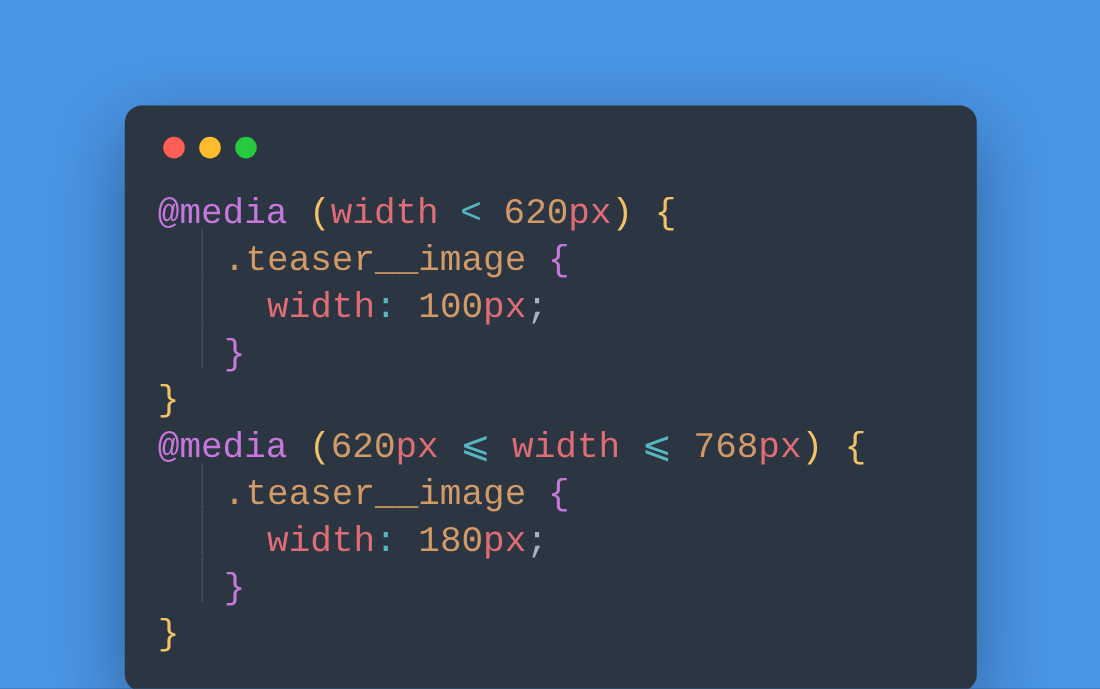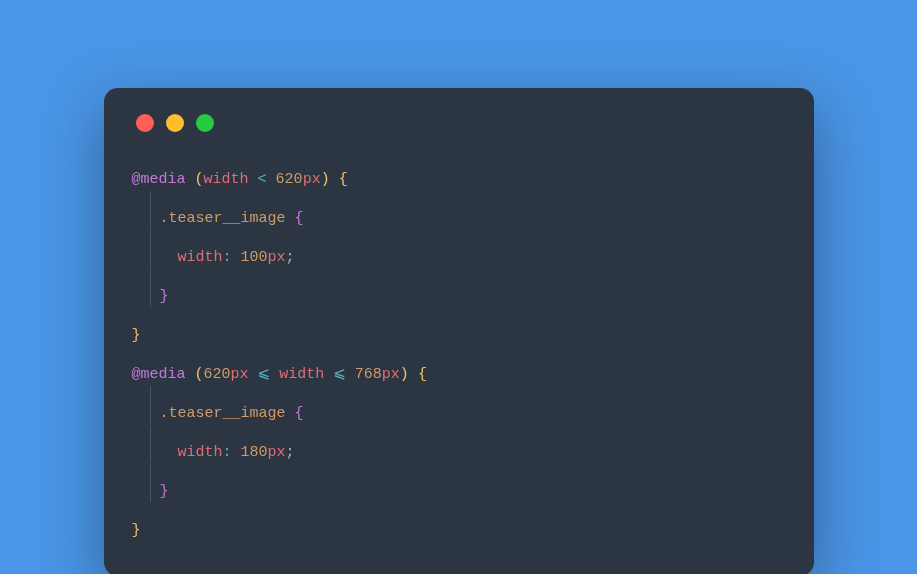--- a/index.html
+++ b/index.html
@@ -36,21 +36,21 @@
     height: 18px;
     border-radius: 50%;
   }
   .dot-close { background: #ff5f56; }
   .dot-min   { background: #ffbd2e; }
   .dot-max   { background: #27c93f; }
 
   pre.code {
     margin: 0;
     font-family: inherit;
-    font-size: 15px;
+    font-size: 30px;
     line-height: 39px;
     color: #d6dde6;
     white-space: pre;
   }
   .indent-guide {
     border-left: 1px solid #4a5560;
     display: inline-block;
     height: 38px;
     vertical-align: top;
     margin-top: -8px;

